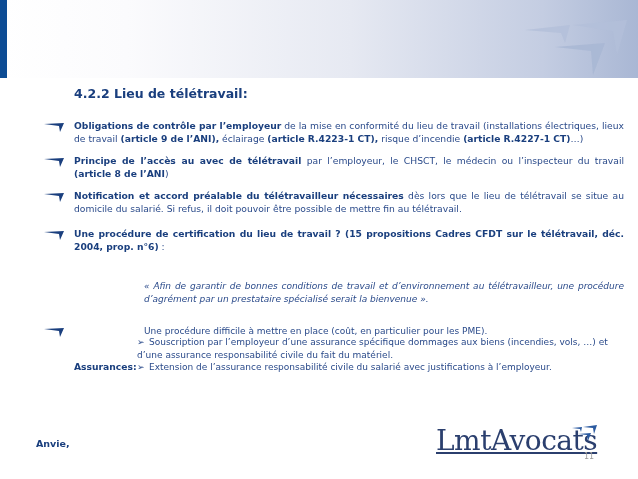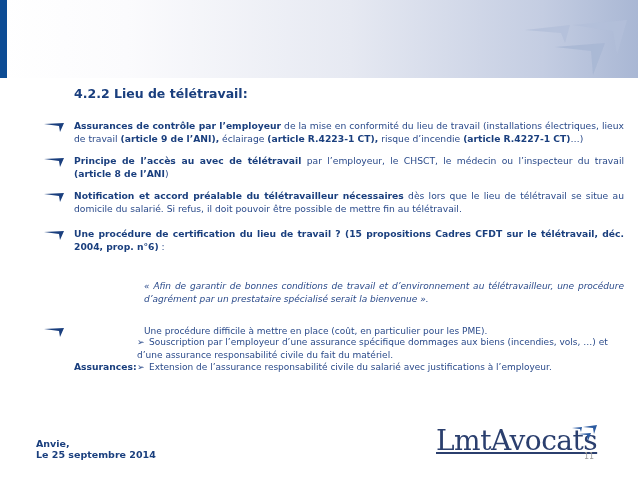--- a/index.html
+++ b/index.html
@@ -30,21 +30,21 @@
   <polygon points="48,10 102,5 92,40 88,16" fill="#b3bfd9" opacity="0.8"></polygon>
   <polygon points="30,32 80,28 68,60 66,36" fill="#a8b6d3" opacity="0.8"></polygon>
 </svg>
 
 <div class="title">4.2.2 Lieu de télétravail:</div>
 
 <svg class="bullet" style="top:122px" viewBox="0 0 22 10">
     <polygon points="0,2 20,1 16,10 15,4" fill="#1a3f7e"></polygon>
   </svg>
 <div class="item" style="top:120px">
-  <b>Assurances de contrôle par l’employeur</b><span> de la mise en conformité du lieu de travail (installations électriques, lieux de travail </span><b>(article 9 de l’ANI),</b><span> éclairage </span><b>(article R.4223-1 CT),</b><span> risque d’incendie </span><b>(article R.4227-1 CT)</b><span>…)</span>
+  <b>Obligations de contrôle par l’employeur</b><span> de la mise en conformité du lieu de travail (installations électriques, lieux de travail </span><b>(article 9 de l’ANI),</b><span> éclairage </span><b>(article R.4223-1 CT),</b><span> risque d’incendie </span><b>(article R.4227-1 CT)</b><span>…)</span>
 </div>
 
 <svg class="bullet" style="top:157px" viewBox="0 0 22 10">
     <polygon points="0,2 20,1 16,10 15,4" fill="#1a3f7e"></polygon>
   </svg>
 <div class="item" style="top:155px">
   <b>Principe de l’accès au avec de télétravail</b><span> par l’employeur, le CHSCT, le médecin ou l’inspecteur du travail </span><b>(article 8 de l’ANI</b><span>)</span>
 </div>
 
 <svg class="bullet" style="top:192px" viewBox="0 0 22 10">
@@ -71,21 +71,20 @@
 
 <div class="sub" style="top:336px">
   <span class="arr">➢</span><span>Souscription par l’employeur d’une assurance spécifique dommages aux biens (incendies, vols, …) et d’une assurance responsabilité civile du fait du matériel.</span>
 </div>
 <div class="sub" style="top:361px">
   <span class="arr">➢</span><span>Extension de l’assurance responsabilité civile du salarié avec justifications à l’employeur.</span>
 </div>
 
 <div class="footer-left">
   <div>Anvie,</div>
-  <div>Le 25 septembre 2014</div>
 </div>
 
 <div class="logo">LmtAvocats</div>
 <svg class="logo-mark" viewBox="0 0 26 18">
   <polygon points="0,4 10,3 9,8 8,5" fill="#2b5aa0"></polygon>
   <polygon points="11,3 25,1 22,10 21,4" fill="#2b5aa0"></polygon>
   <polygon points="6,10 19,9 16,17 15,11" fill="#2b5aa0"></polygon>
 </svg>
 <div class="pagenum">11</div>
 

